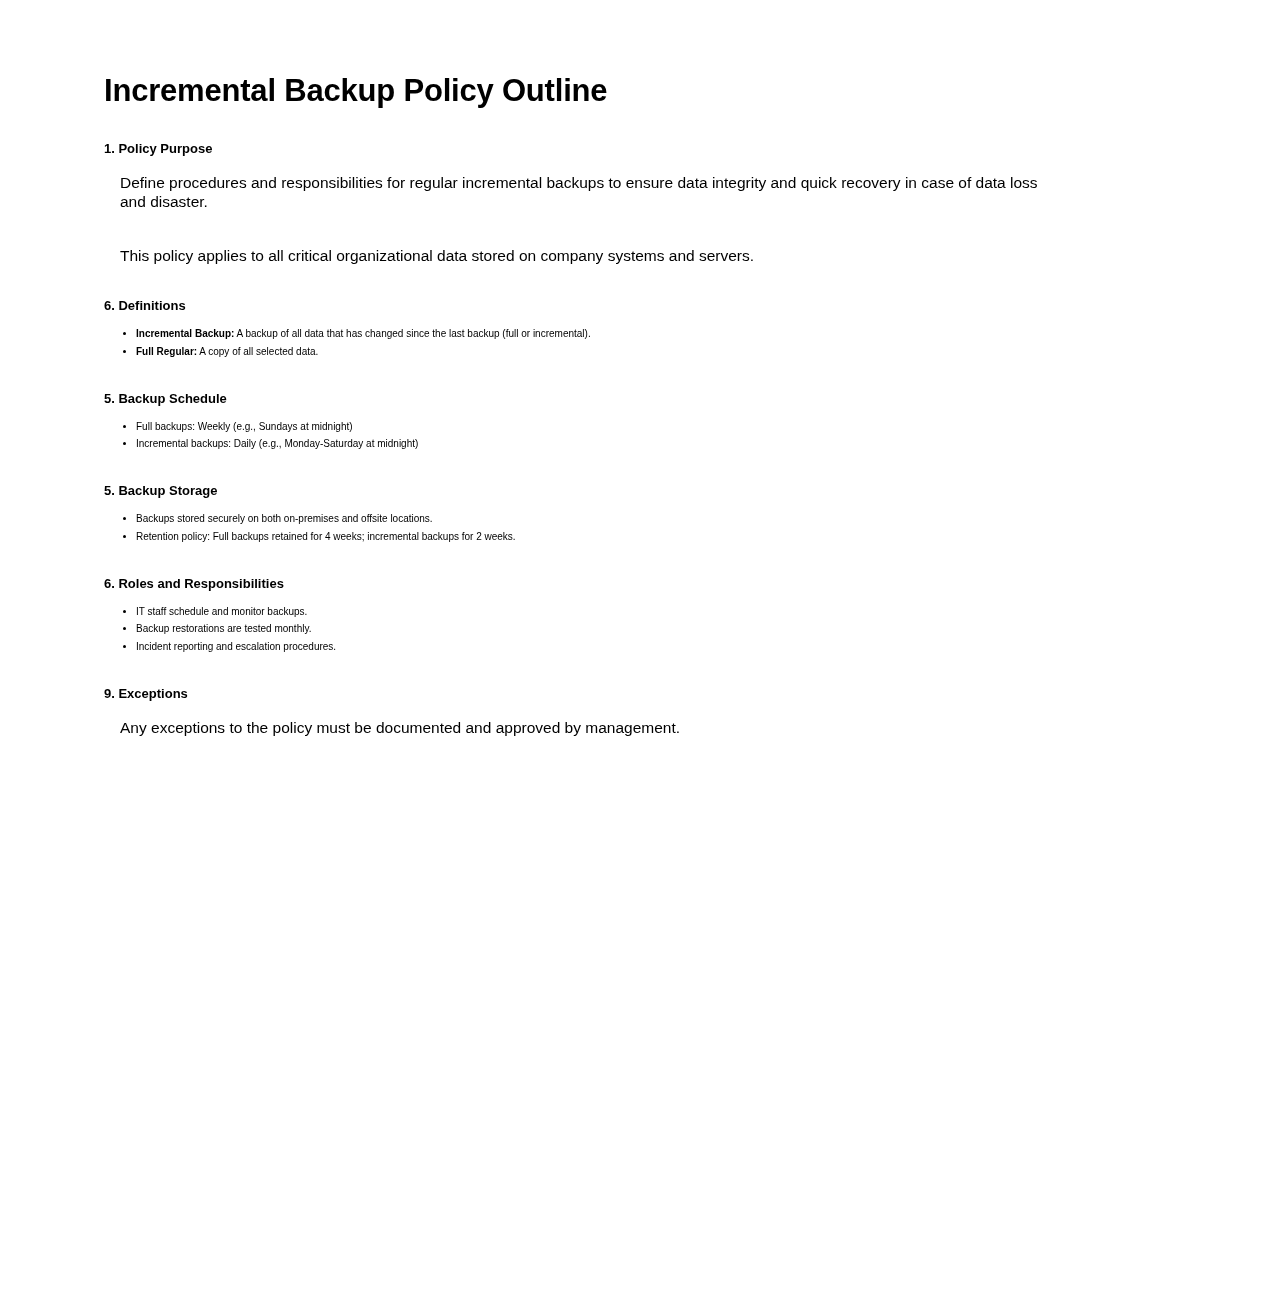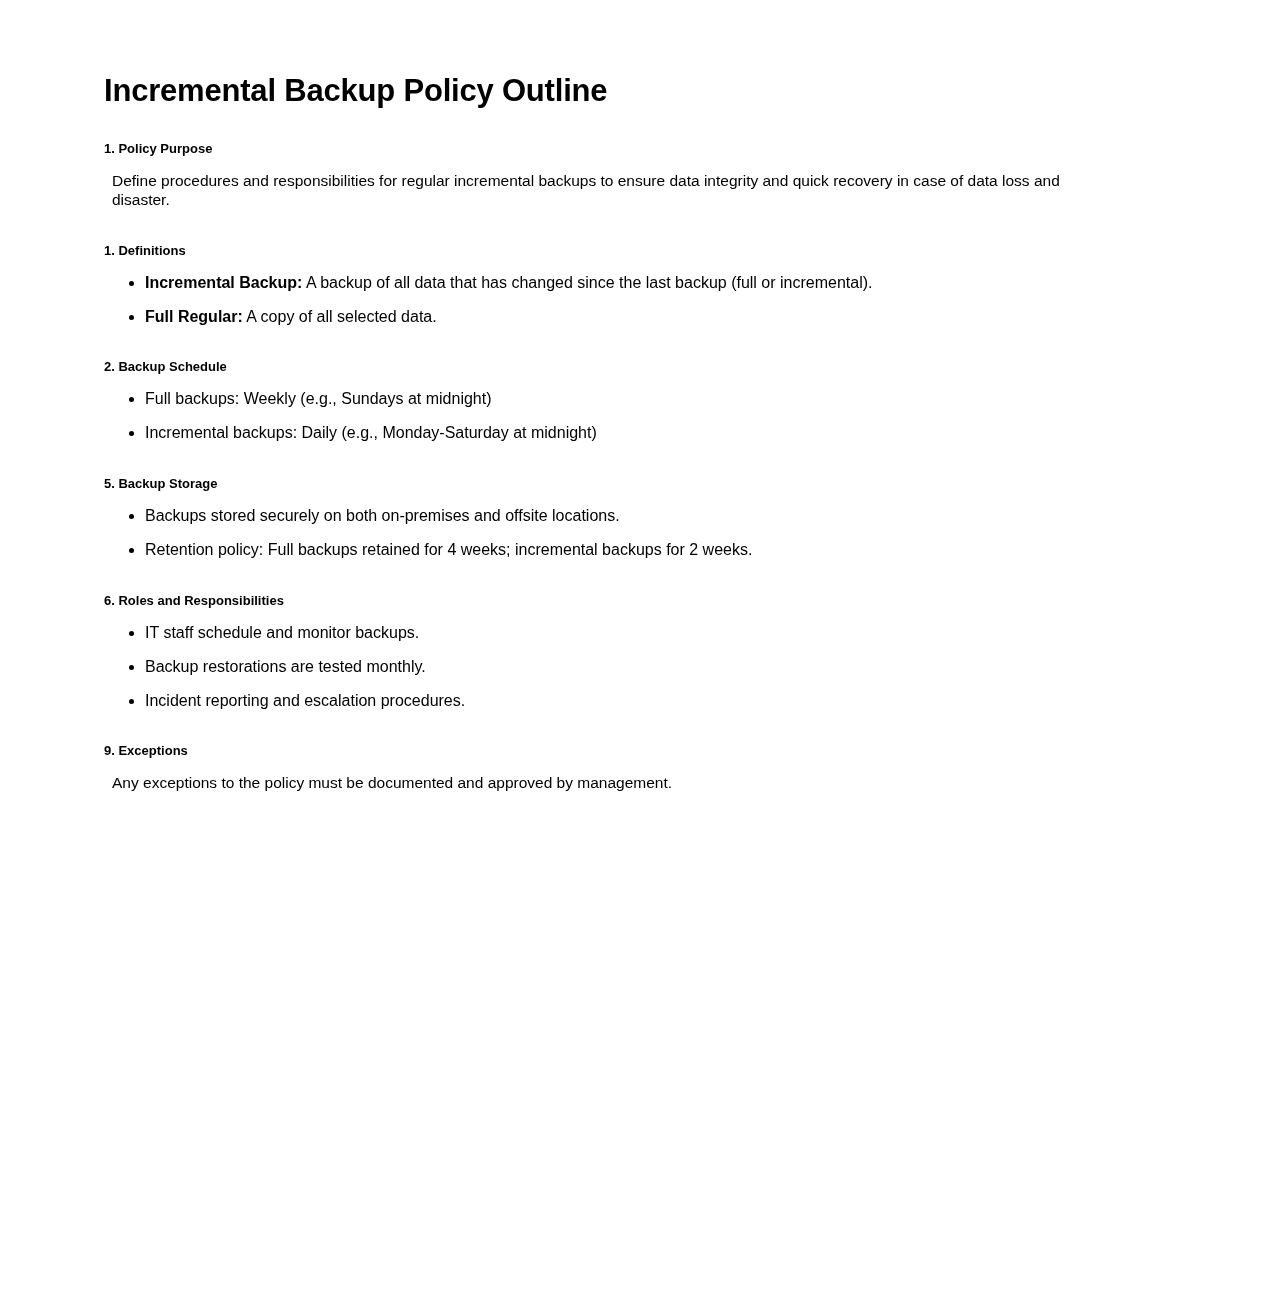--- a/index.html
+++ b/index.html
@@ -34,61 +34,62 @@
   }
   .section-heading {
     font-size: 13px;
     font-weight: bold;
     line-height: 1.15;
     margin: 0 0 14px 0;
   }
   .section-paragraph {
     font-size: 15.5px;
     line-height: 1.25;
-    margin: 8px;
+    margin: 16px;
   }
   .section-list {
     margin: 0;
     padding: 0 0 0 26px;
     list-style: disc outside;
   }
   .section-list li {
-    font-size: 16px;
+    font-size: 10px;
     line-height: 1.18;
-    margin: 15px;
+    margin: 6px;
     padding: 0;
   }
   .lead-term {
     font-weight: bold;
   }
   .spacer-bottom {
     height: 240px;
   }
 </style>
 </head>
 <body>
 
 <div class="page">
   <h1 class="doc-title">Incremental Backup Policy Outline</h1>
   <div id="sections-container">
       <div class="section">
         <h2 class="section-heading">1. Policy Purpose</h2>
         <p class="section-paragraph">Define procedures and responsibilities for regular incremental backups to ensure data integrity and quick recovery in case of data loss and disaster.</p>
       </div>
       <div class="section">
+        <p class="section-paragraph">This policy applies to all critical organizational data stored on company systems and servers.</p>
       </div>
       <div class="section">
-        <h2 class="section-heading">1. Definitions</h2>
+        <h2 class="section-heading">6. Definitions</h2>
         <ul class="section-list">
           <li><span class="lead-term">Incremental Backup:</span><span> A backup of all data that has changed since the last backup (full or incremental).</span></li>
           <li><span class="lead-term">Full Regular:</span><span> A copy of all selected data.</span></li>
         </ul>
       </div>
       <div class="section">
-        <h2 class="section-heading">2. Backup Schedule</h2>
+        <h2 class="section-heading">5. Backup Schedule</h2>
         <ul class="section-list">
           <li><span>Full backups: Weekly (e.g., Sundays at midnight)</span></li>
           <li><span>Incremental backups: Daily (e.g., Monday-Saturday at midnight)</span></li>
         </ul>
       </div>
       <div class="section">
         <h2 class="section-heading">5. Backup Storage</h2>
         <ul class="section-list">
           <li><span>Backups stored securely on both on-premises and offsite locations.</span></li>
           <li><span>Retention policy: Full backups retained for 4 weeks; incremental backups for 2 weeks.</span></li>

